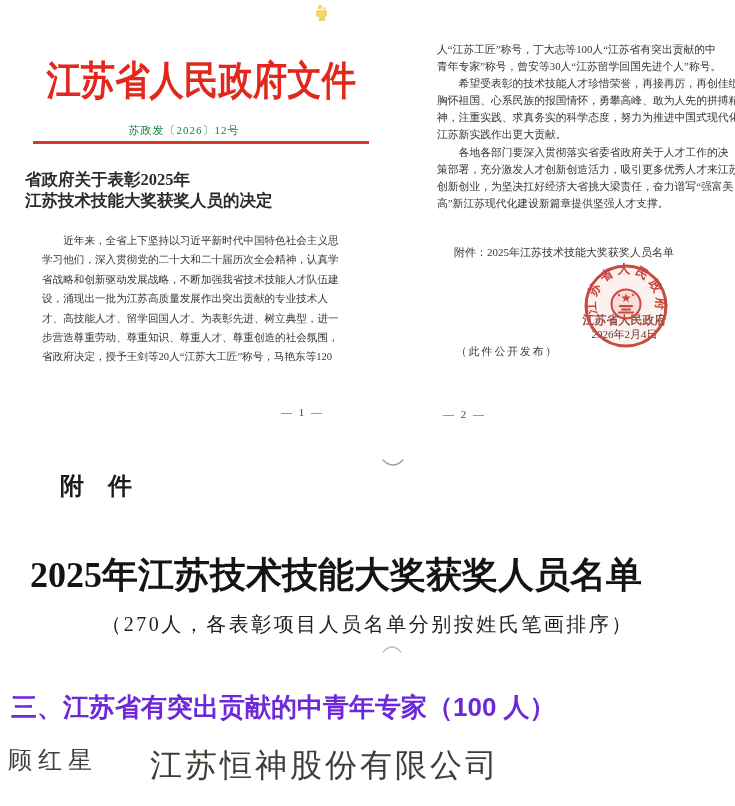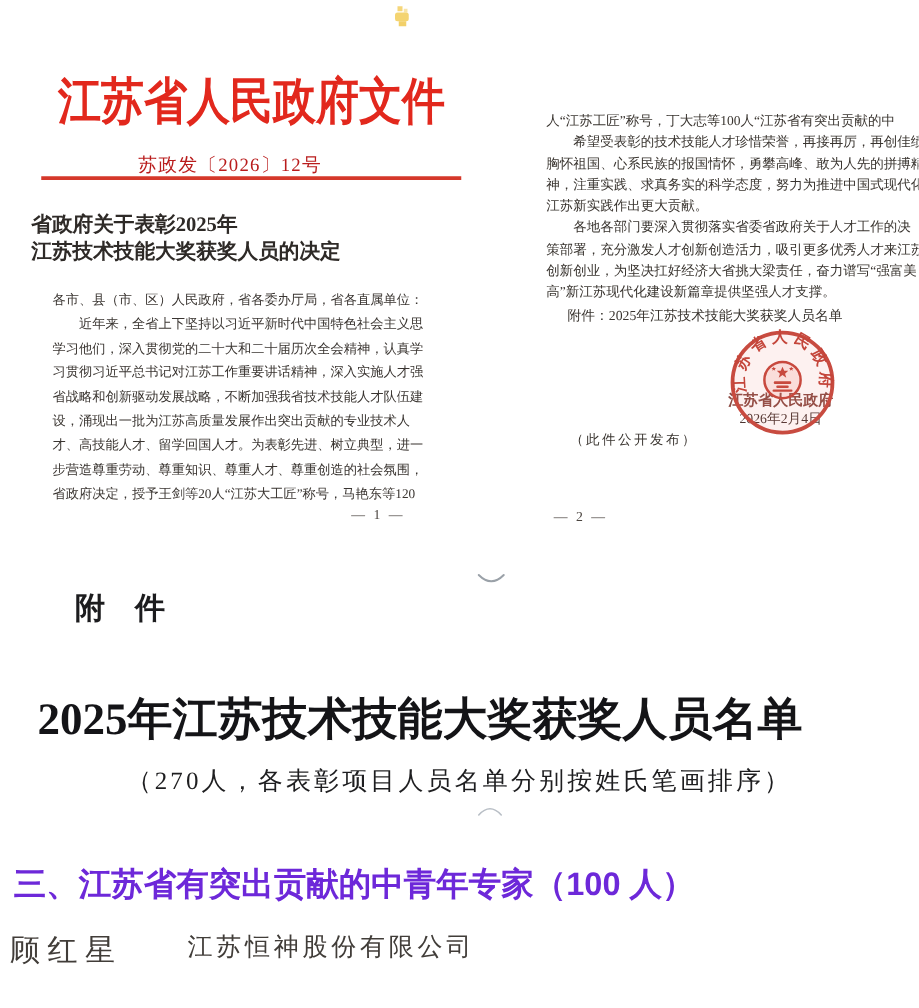--- a/index.html
+++ b/index.html
@@ -3,43 +3,43 @@
 <meta charset="utf-8">
 <style>
   html,body{margin:0;padding:0;background:#fff;}
   .stage{position:relative;width:735px;height:806px;background:#ffffff;overflow:hidden;
          font-family:"Liberation Serif","DejaVu Serif",serif;color:#3a3430;}
   .abs{position:absolute;}
   
   .scan{filter:blur(.25px);}
   .masthead{left:24px;top:53px;width:320px;text-align:center;font-size:40px;font-weight:700;
             letter-spacing:0px;transform:scaleX(.86);transform-origin:50% 50%;white-space:nowrap;}
-  .docnum{left:24px;top:123px;width:320px;text-align:center;font-size:15px;color:#b91c1c;letter-spacing:1px;}
+  .docnum{left:24px;top:123px;width:320px;text-align:center;font-size:11px;color:#15803d;letter-spacing:1px;}
   .redrule{left:33px;top:141px;width:336px;height:2.5px;}
   .p1-title{left:25px;top:169px;width:320px;text-align:left;font-size:16.5px;font-weight:700;
             line-height:21px;color:#2e2a27;}
   .p1-body{left:42px;top:231px;width:296px;font-size:10.6px;line-height:19.4px;color:#3a3531;}
   .p1-body div,.p2-body div{white-space:nowrap;}
   .pagenum{font-size:11px;color:#4a443f;letter-spacing:2px;white-space:nowrap;}
-  .p2-body{left:437px;top:41px;width:282px;font-size:10.8px;line-height:17.1px;color:#39342f;margin-top:48px;}
+  .p2-body{left:437px;top:41px;width:282px;font-size:10.8px;line-height:17.1px;color:#39342f;}
   .attach-note{left:437px;top:245px;width:282px;padding-left:17px;font-size:11px;color:#39342f;white-space:nowrap;}
   .issuer{left:552px;top:312px;width:145px;text-align:center;font-size:12px;font-weight:600;color:#8c4a42;white-space:nowrap;}
   .issue-date{left:552px;top:327px;width:145px;text-align:center;font-size:11px;font-weight:400;color:#4a3430;white-space:nowrap;}
   .public-note{left:456px;top:345px;font-size:10.8px;letter-spacing:2px;color:#39342f;white-space:nowrap;}
   
   .att-label{left:60px;top:470px;font-size:24px;font-weight:700;color:#1c1c1e;
              font-family:"Liberation Sans","DejaVu Sans",sans-serif;white-space:nowrap;}
   .att-title{left:30px;top:551px;width:675px;font-size:36px;font-weight:700;
              color:#141417;letter-spacing:0;white-space:nowrap;}
   .att-subtitle{left:30px;top:611px;width:675px;text-align:center;font-size:20px;color:#1e1e20;
                 letter-spacing:2.5px;white-space:nowrap;}
   .att-heading{left:11px;top:690px;font-size:26px;font-weight:700;color:#6d28d9;
                font-family:"Liberation Sans","DejaVu Sans",sans-serif;white-space:nowrap;}
   .entry-name{left:8px;top:744px;font-size:24px;color:#413d39;letter-spacing:6px;white-space:nowrap;}
-  .entry-org{left:150px;top:744px;font-size:20px;color:#413d39;letter-spacing:3px;white-space:nowrap;}
+  .entry-org{left:150px;top:744px;font-size:32px;color:#413d39;letter-spacing:3px;white-space:nowrap;}
 </style>
 </head>
 <body>
 
 <div class="stage">
 
   <svg class="abs" style="left:312px;top:3px;" width="22" height="22" viewBox="0 0 22 22">
     <rect x="6" y="2" width="4" height="4" fill="#f3cf62" opacity=".85"></rect>
     <rect x="11" y="4" width="3" height="3" fill="#f6dd90" opacity=".8"></rect>
     <rect x="4" y="7" width="11" height="7" rx="2" fill="#f3cf62" opacity=".9"></rect>
@@ -48,36 +48,35 @@
 
   <div>
     <div class="abs scan masthead" style="color:#e2281d;">江苏省人民政府文件</div>
     <div class="abs scan docnum">苏政发〔2026〕12号</div>
     <div class="abs redrule" style="background:#d5382a;"></div>
     <div class="abs scan p1-title">
       <div>省政府关于表彰2025年</div>
       <div>江苏技术技能大奖获奖人员的决定</div>
     </div>
     <div class="abs scan p1-body">
-      <div>各市、县（市、区）人民政府，省各委办厅局，省各直属单位：</div>
       <div>　　近年来，全省上下坚持以习近平新时代中国特色社会主义思</div>
       <div>学习他们，深入贯彻党的二十大和二十届历次全会精神，认真学</div>
-      <div>习贯彻习近平总书记对江苏工作重要讲话精神，深入实施人才强</div>
       <div>省战略和创新驱动发展战略，不断加强我省技术技能人才队伍建</div>
       <div>设，涌现出一批为江苏高质量发展作出突出贡献的专业技术人</div>
       <div>才、高技能人才、留学回国人才。为表彰先进、树立典型，进一</div>
       <div>步营造尊重劳动、尊重知识、尊重人才、尊重创造的社会氛围，</div>
       <div>省政府决定，授予王剑等20人“江苏大工匠”称号，马艳东等120</div>
     </div>
     <div class="abs scan pagenum" style="left:281px;top:406px;">— 1 —</div>
   </div>
 
   <div>
     <div class="abs scan p2-body">
       <div>人“江苏工匠”称号，丁大志等100人“江苏省有突出贡献的中</div>
+      <div>青年专家”称号，曾安等30人“江苏留学回国先进个人”称号。</div>
       <div>　　希望受表彰的技术技能人才珍惜荣誉，再接再厉，再创佳绩。</div>
       <div>胸怀祖国、心系民族的报国情怀，勇攀高峰、敢为人先的拼搏精</div>
       <div>神，注重实践、求真务实的科学态度，努力为推进中国式现代化</div>
       <div>江苏新实践作出更大贡献。</div>
       <div>　　各地各部门要深入贯彻落实省委省政府关于人才工作的决</div>
       <div>策部署，充分激发人才创新创造活力，吸引更多优秀人才来江苏</div>
       <div>创新创业，为坚决扛好经济大省挑大梁责任，奋力谱写“强富美</div>
       <div>高”新江苏现代化建设新篇章提供坚强人才支撑。</div>
     </div>
     <div class="abs scan attach-note">附件：2025年江苏技术技能大奖获奖人员名单</div>

